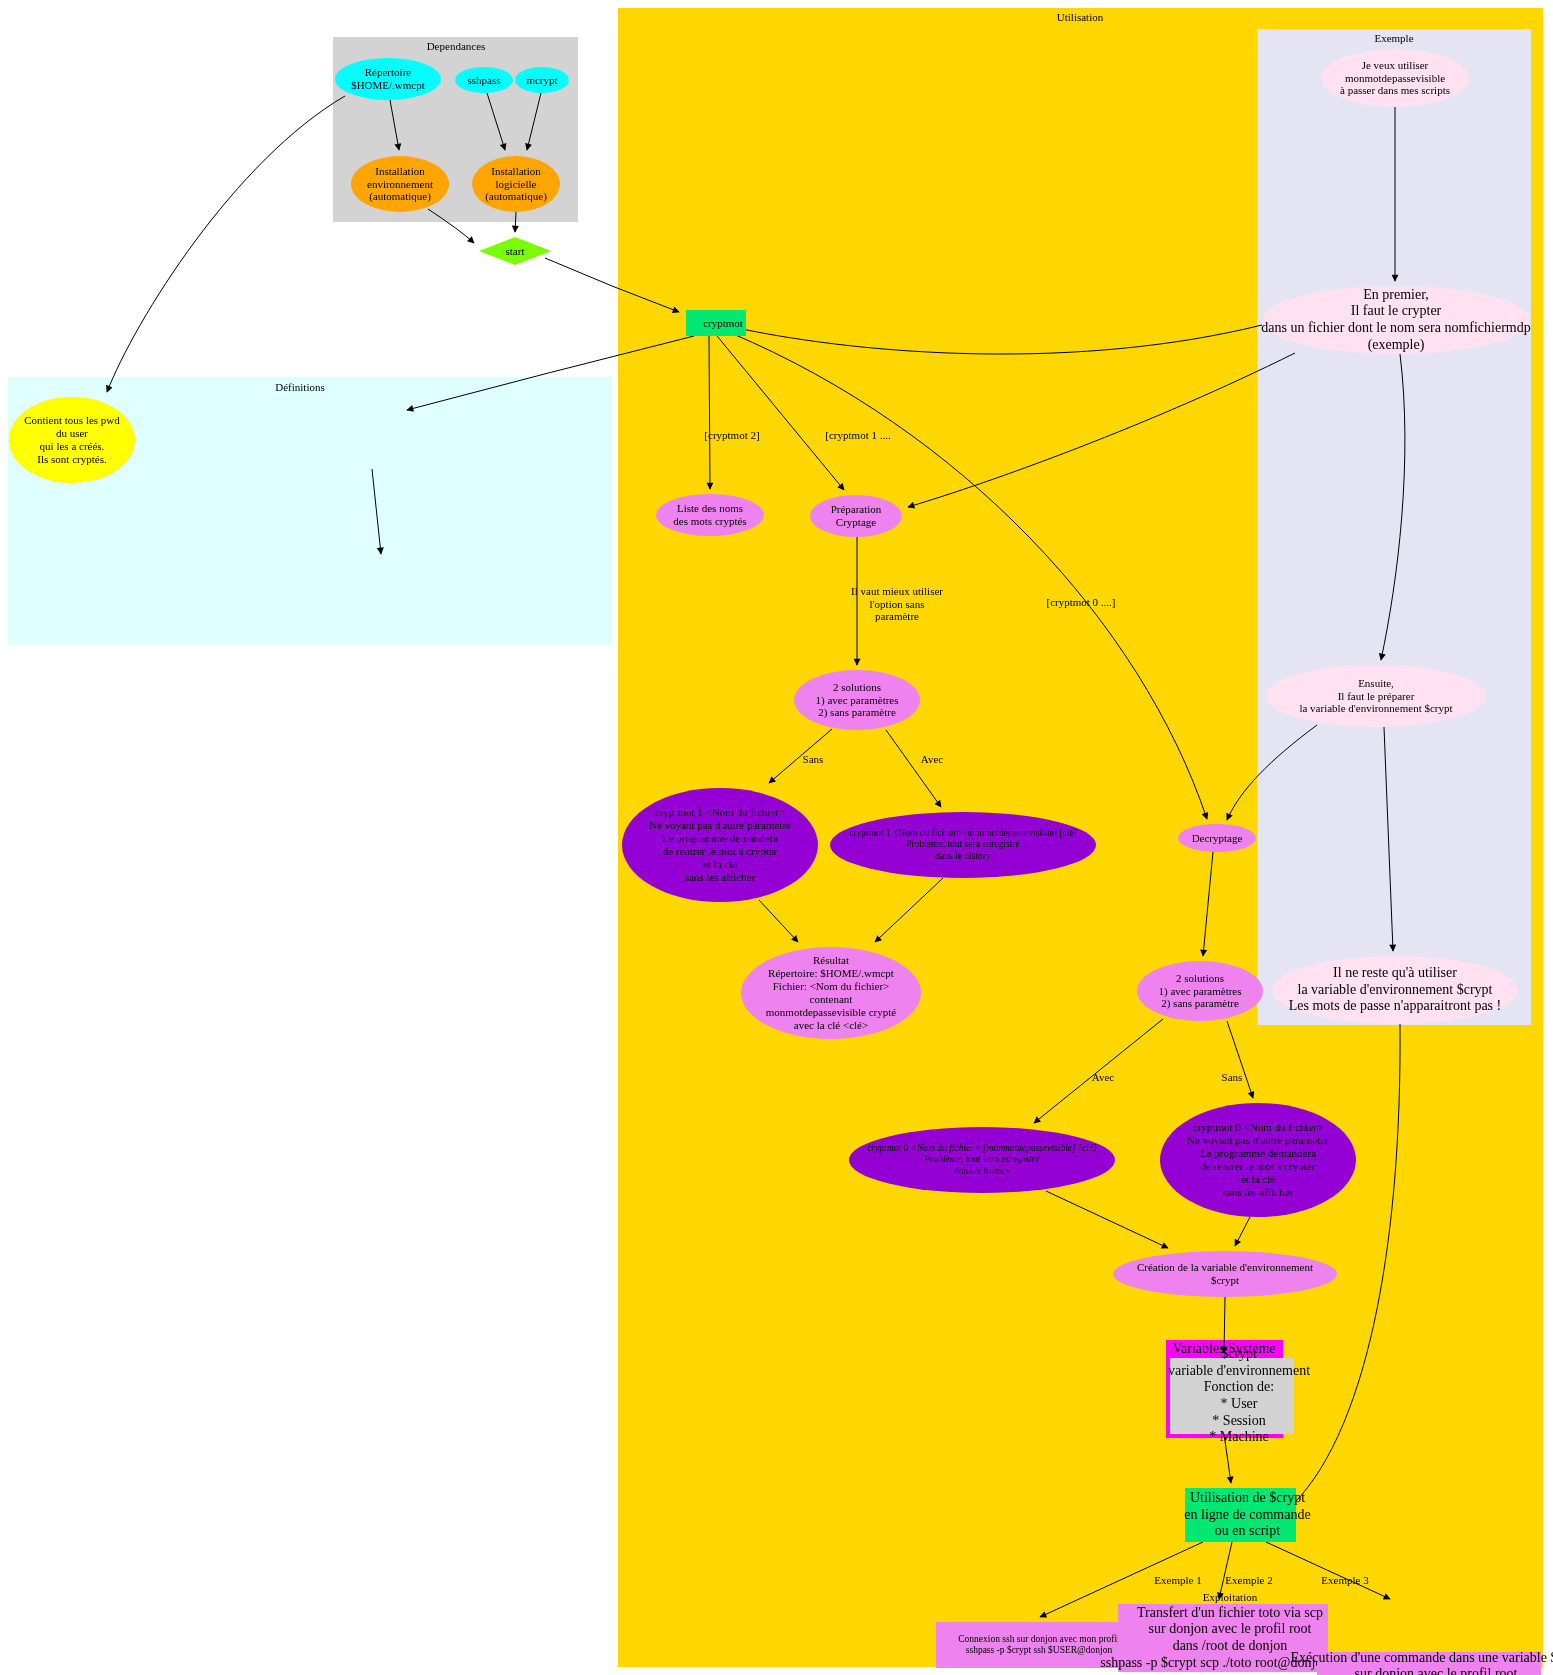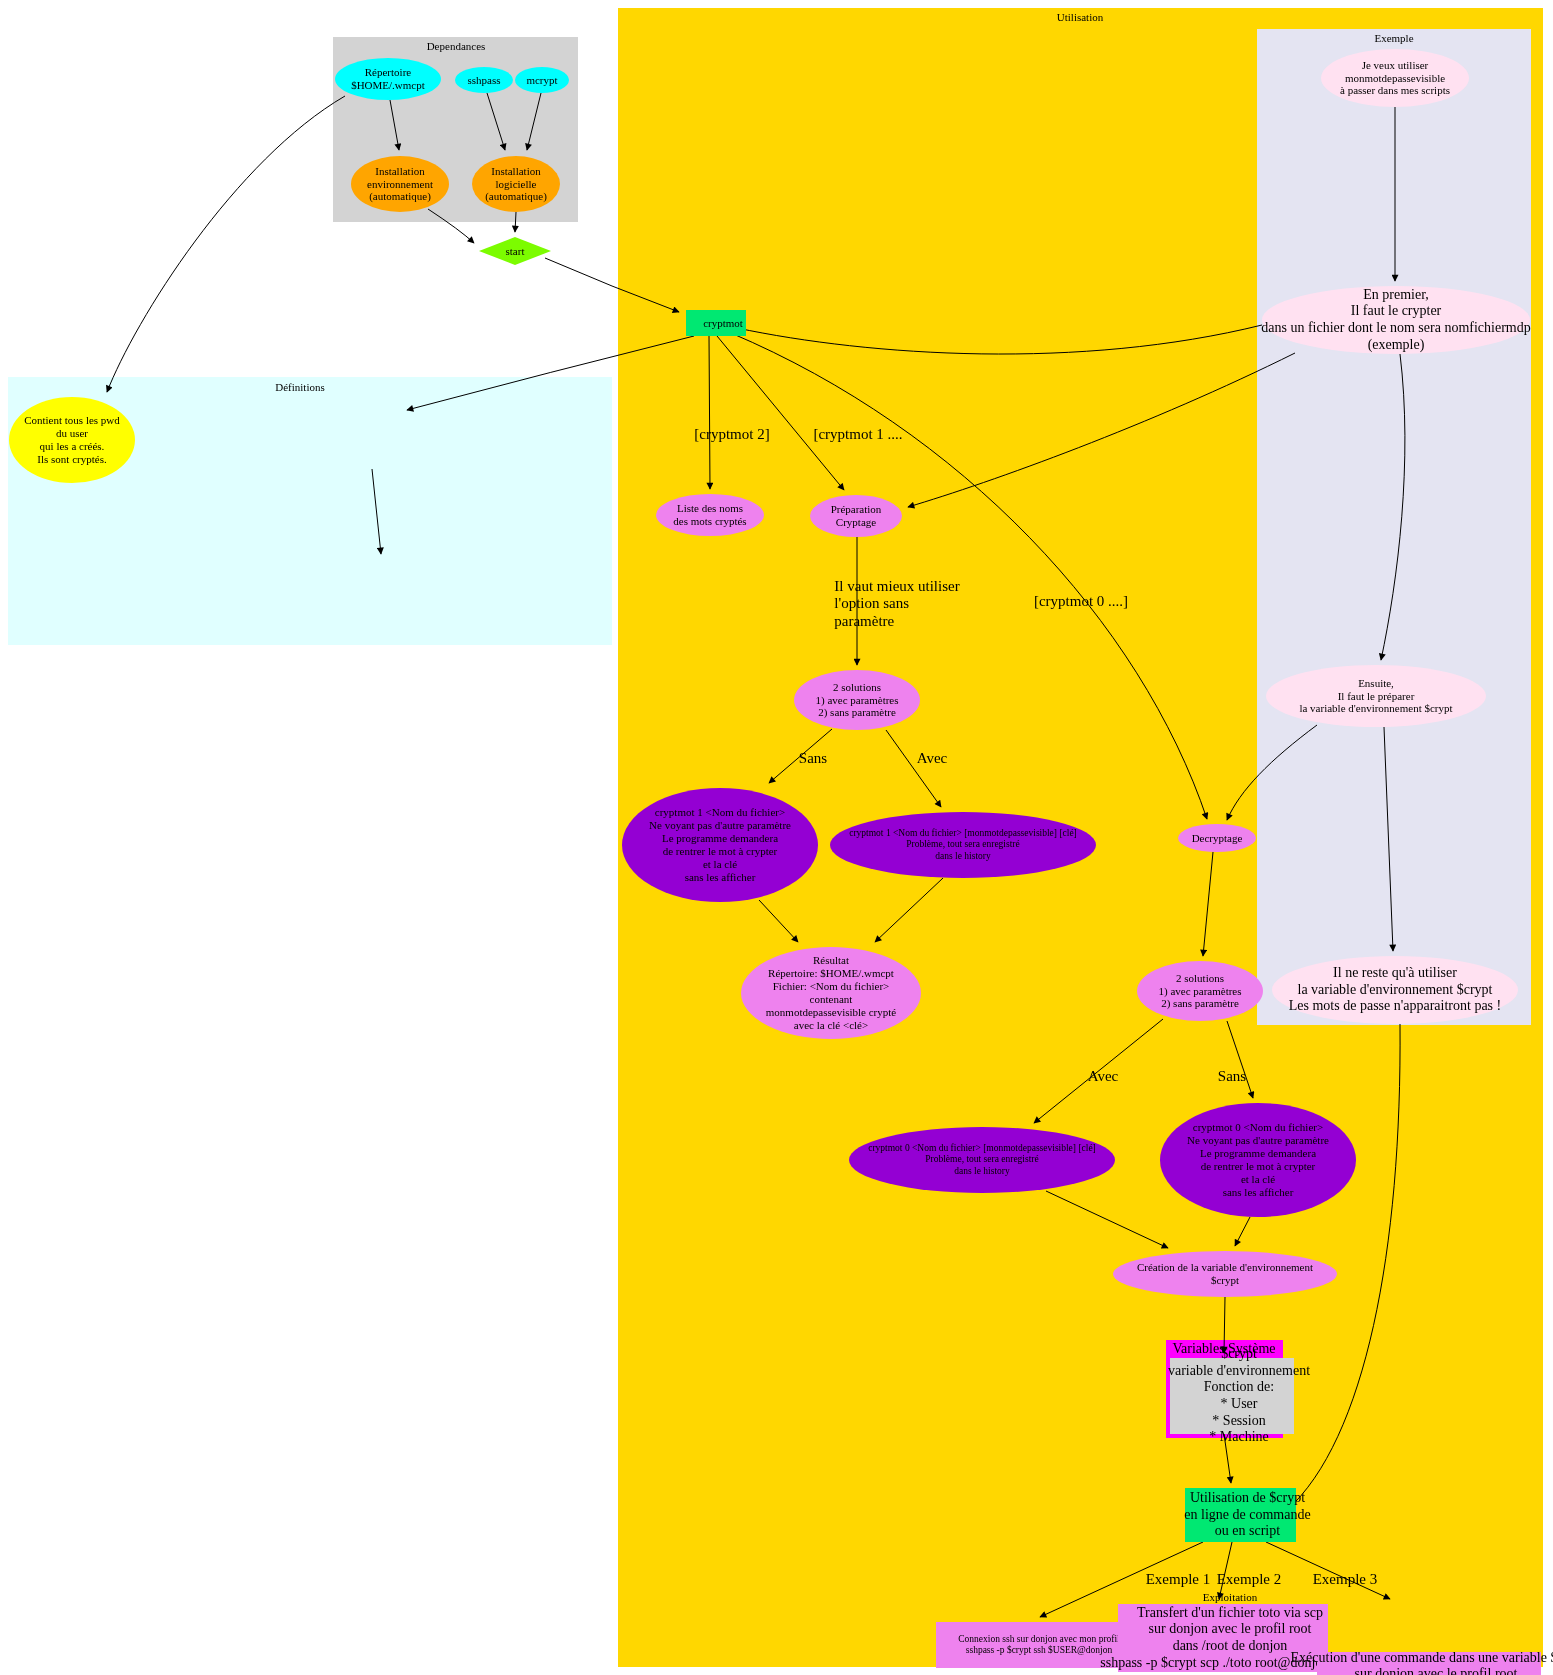--- a/index.html
+++ b/index.html
@@ -24,22 +24,22 @@
         text-align:center;white-space:pre;font-size:11px;line-height:1.18;z-index:3;}
   .ellipse{border-radius:50%;}
   .rect{border-radius:0;padding-left:14px;}
   .diamond{clip-path:polygon(50% 0,100% 50%,50% 100%,0 50%);}
   .f-cyan{background:var(--cyan);} .f-orange{background:var(--orange);}
   .f-lawn{background:var(--lawngreen);} .f-spring{background:var(--springgreen);}
   .f-yellow{background:var(--yellow);} .f-violet{background:var(--violet);}
   .f-purple{background:var(--darkviolet);} .f-pink{background:var(--palepink);}
   .f-grey{background:var(--lightgrey);}
   .fs10{font-size:14px;} .fs95{font-size:9.5px;} .fs9{font-size:14px;}
-  .edge-label{position:absolute;transform:translate(-50%,-50%);font-size:15px;
-              white-space:pre;text-align:left;z-index:4;line-height:1.15;}
+  .edge-label{position:absolute;transform:translate(-50%,-50%);font-size:11px;
+              white-space:pre;text-align:center;z-index:4;line-height:1.15;}
 </style>
 </head>
 <body>
 
 <div id="canvas">
 
   <div class="cluster c-utilisation" style="left:618px;top:8px;width:925px;height:1659px;"></div>
   <div class="cluster c-dependances" style="left:333px;top:37px;width:245px;height:185px;"></div>
   <div class="cluster c-exemple" style="left:1257px;top:29px;width:274px;height:996px;"></div>
   <div class="cluster c-definitions" style="left:8px;top:377px;width:604px;height:268px;"></div>
@@ -133,21 +133,21 @@
   <div class="node ellipse f-violet" style="left:741px;top:947px;width:180px;height:92px;">Résultat
 Répertoire: $HOME/.wmcpt
 Fichier: &lt;Nom du fichier&gt;
 contenant
 monmotdepassevisible crypté
 avec la clé &lt;clé&gt;</div>
   <div class="node ellipse f-violet" style="left:1178px;top:824px;width:78px;height:28px;">Decryptage</div>
   <div class="node ellipse f-violet" style="left:1137px;top:961px;width:126px;height:60px;">2 solutions
 1) avec paramètres
 2) sans paramètre</div>
-  <div class="node ellipse f-purple fs95" style="left:849px;top:1127px;width:266px;height:66px;">cryptmot 0 &lt;Nom du fichier&gt; [monmotdepassevisible] [clé]
+  <div class="node ellipse f-purple fs95" style="left:849px;top:1127px;width:266px;height:66px;font-style:italic;">cryptmot 0 &lt;Nom du fichier&gt; [monmotdepassevisible] [clé]
 Problème, tout sera enregistré
 dans le history</div>
   <div class="node ellipse f-purple" style="left:1160px;top:1103px;width:196px;height:114px;">cryptmot 0 &lt;Nom du fichier&gt;
 Ne voyant pas d'autre paramètre
 Le programme demandera
 de rentrer le mot à crypter
 et la clé
 sans les afficher</div>
   <div class="node ellipse f-violet" style="left:1113px;top:1251px;width:224px;height:46px;">Création de la variable d'environnement
 $crypt</div>

